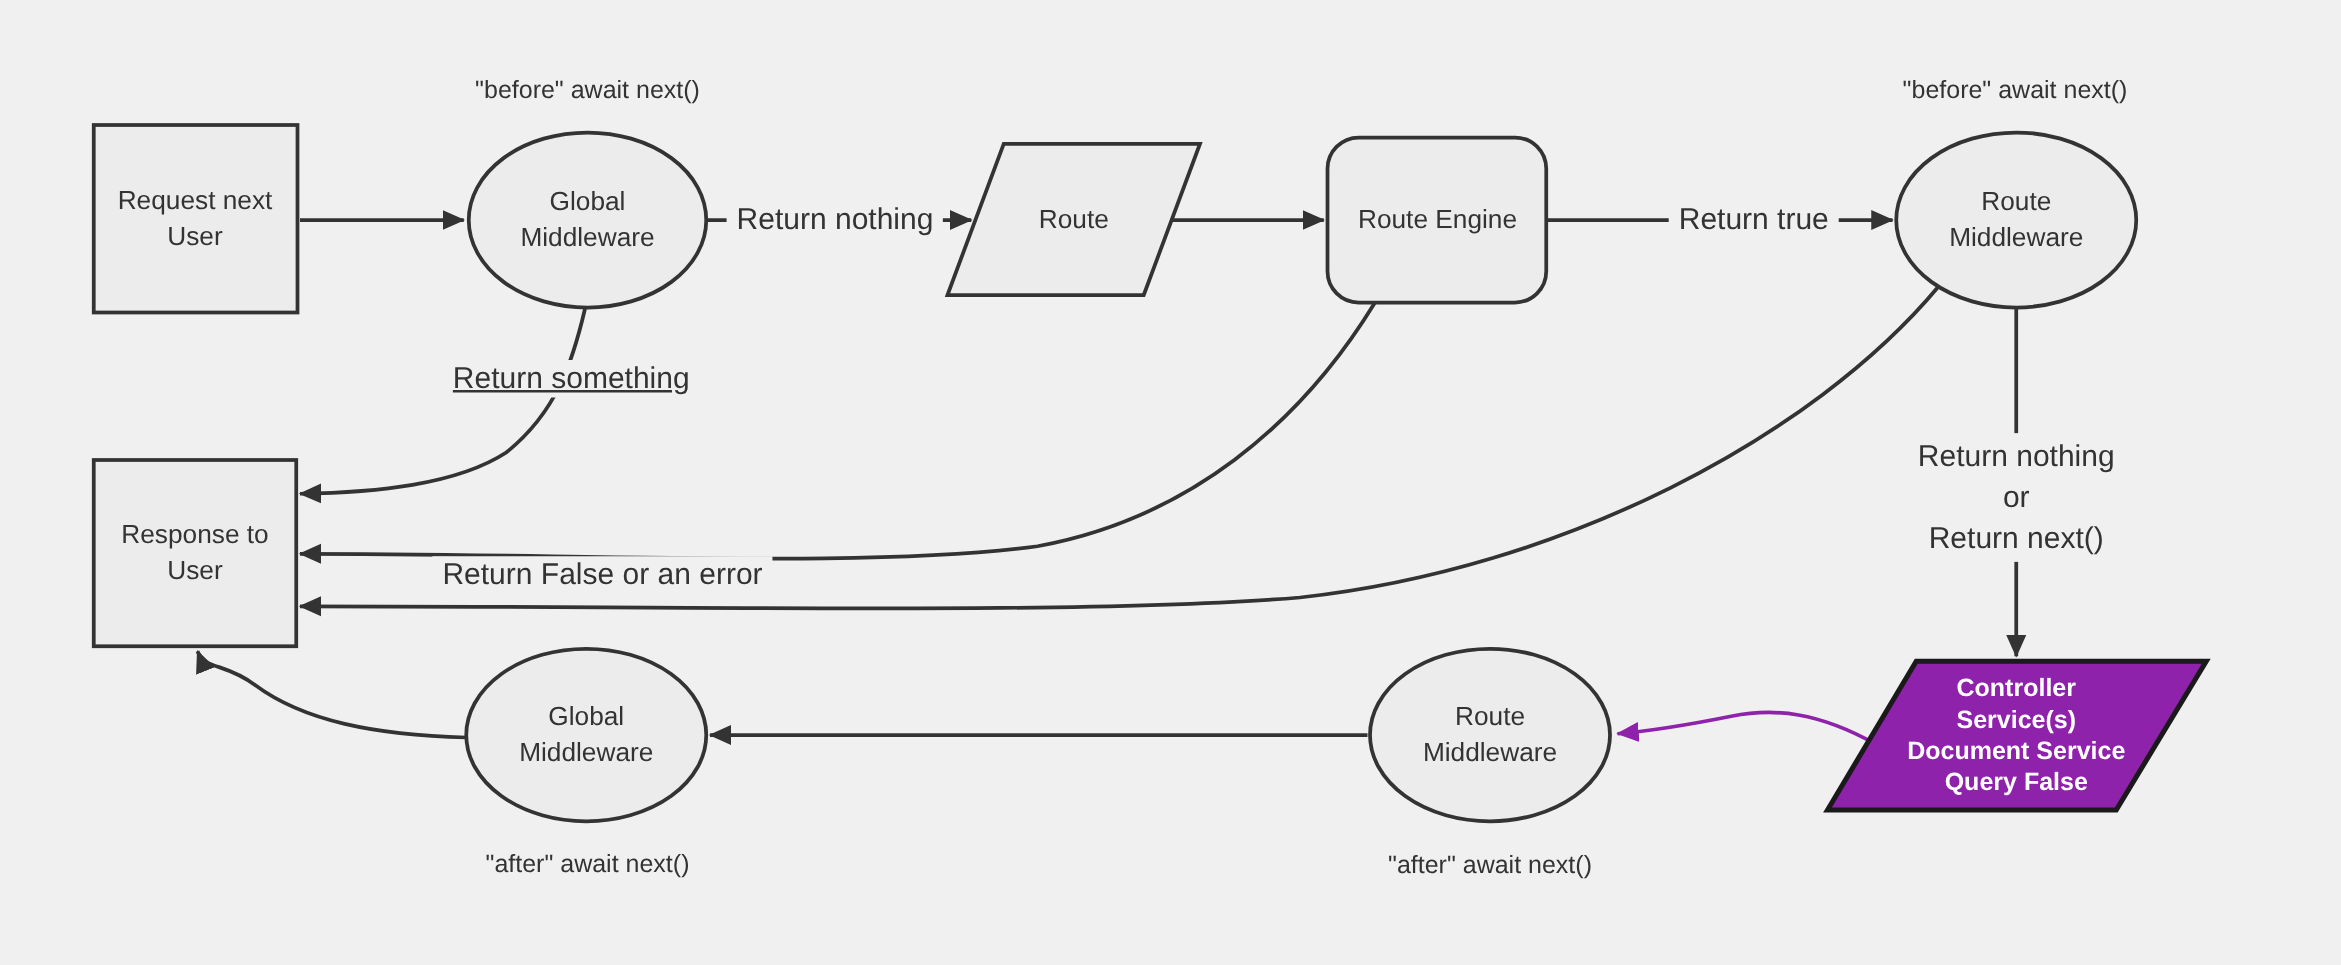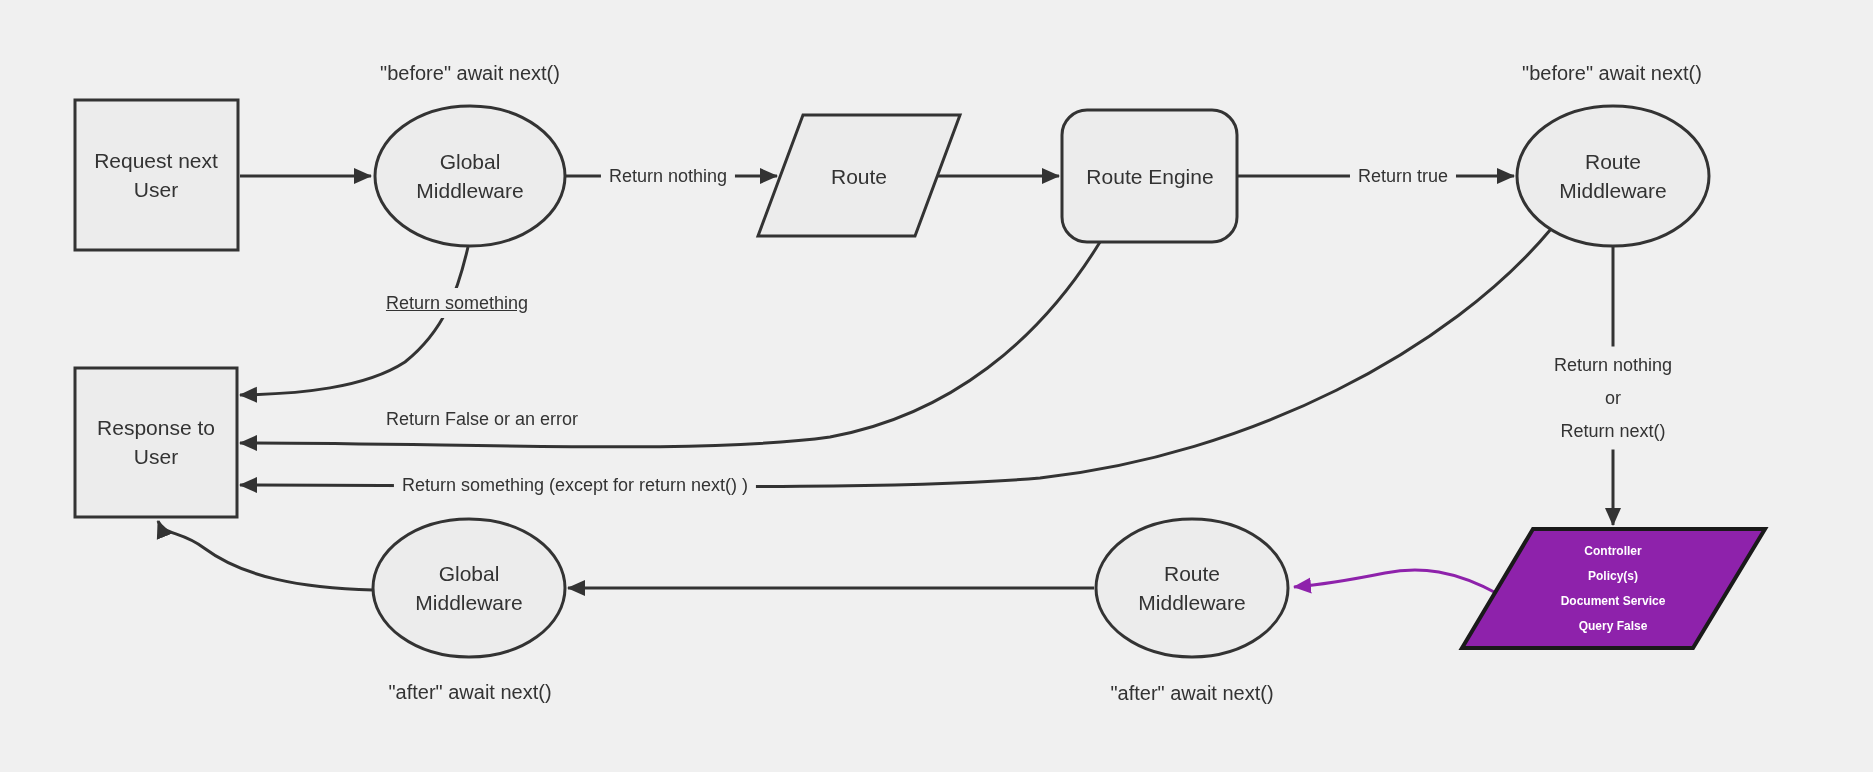--- a/index.html
+++ b/index.html
@@ -20,27 +20,27 @@
   .edge{fill:none;stroke:var(--stroke);stroke-width:3;}
   .edge.accent{stroke:var(--accent);}
   .node-shape{fill:var(--node-fill);stroke:var(--stroke);stroke-width:3;}
   .node-shape.accent{fill:var(--accent);stroke:var(--accent-border);stroke-width:4;}
   .lbl{
     position:absolute;transform:translate(-50%,-50%);
     text-align:center;white-space:nowrap;
     font-size:21px;line-height:29px;color:var(--text);
   }
   .edge-label{
-    font-size:18px;line-height:26px;
+    font-size:24px;line-height:26px;
     background:var(--background);padding:2px 8px;
   }
   .edge-label.multiline{line-height:33px;}
   .annotation{font-size:20px;}
   .purple-label{
-    font-size:12px;line-height:25px;font-weight:bold;color:var(--accent-text);
+    font-size:20px;line-height:25px;font-weight:bold;color:var(--accent-text);
   }
 </style>
 </head>
 <body>
 
 <div id="canvas">
 
   <svg id="diagram-svg" width="1873" height="772" viewBox="0 0 1873 772">
     <defs>
       <marker id="arrow" markerUnits="userSpaceOnUse" markerWidth="20" markerHeight="18" viewBox="0 0 20 18" refX="17" refY="9" orient="auto">
@@ -99,34 +99,33 @@
   <div class="lbl" style="left:469px;top:588px;">
     <div>Global</div>
     <div>Middleware</div>
   </div>
   <div class="lbl" style="left:1192px;top:588px;">
     <div>Route</div>
     <div>Middleware</div>
   </div>
   <div class="lbl purple-label" style="left:1613px;top:589px;">
     <div>Controller</div>
-    <div>Policy(s)</div>
+    <div>Service(s)</div>
     <div>Document Service</div>
     <div>Query False</div>
   </div>
 
   <div class="lbl annotation" style="left:470px;top:73px;">"before" await next()</div>
   <div class="lbl annotation" style="left:1612px;top:73px;">"before" await next()</div>
   <div class="lbl annotation" style="left:470px;top:692px;">"after" await next()</div>
   <div class="lbl annotation" style="left:1192px;top:693px;">"after" await next()</div>
 
   <div class="lbl edge-label" style="left:668px;top:176px;">Return nothing</div>
   <div class="lbl edge-label" style="left:1377px;top:176px;margin-left:26px;">Return true</div>
   <div class="lbl edge-label" style="left:457px;top:303px;text-decoration:underline;">Return something</div>
-  <div class="lbl edge-label" style="left:482px;top:419px;">Return False or an error</div>
-  <div class="lbl edge-label" style="left:575px;top:485px;">Return something (except for return next() )</div>
+  <div class="lbl edge-label" style="left:482px;top:460px;">Return False or an error</div>
   <div class="lbl edge-label multiline" style="left:1613px;top:398px;">
     <div>Return nothing</div>
     <div>or</div>
     <div>Return next()</div>
   </div>
 
 </div>
 
 </body></html>

